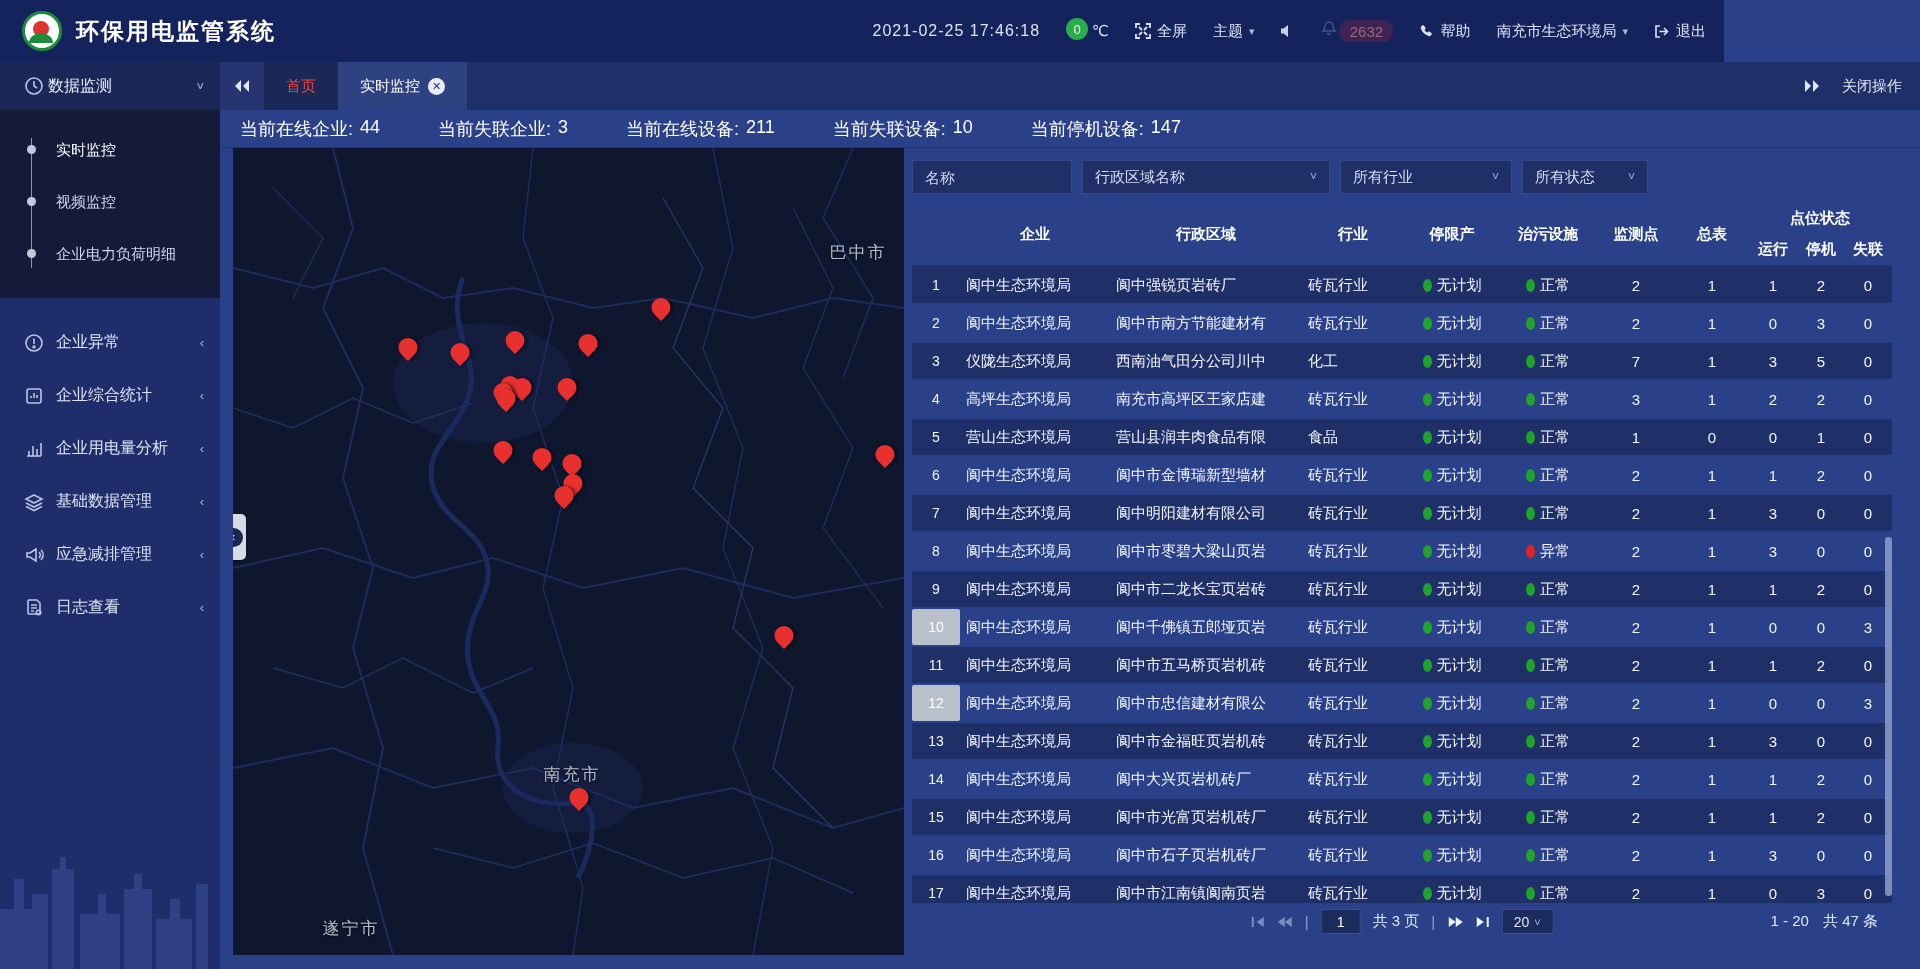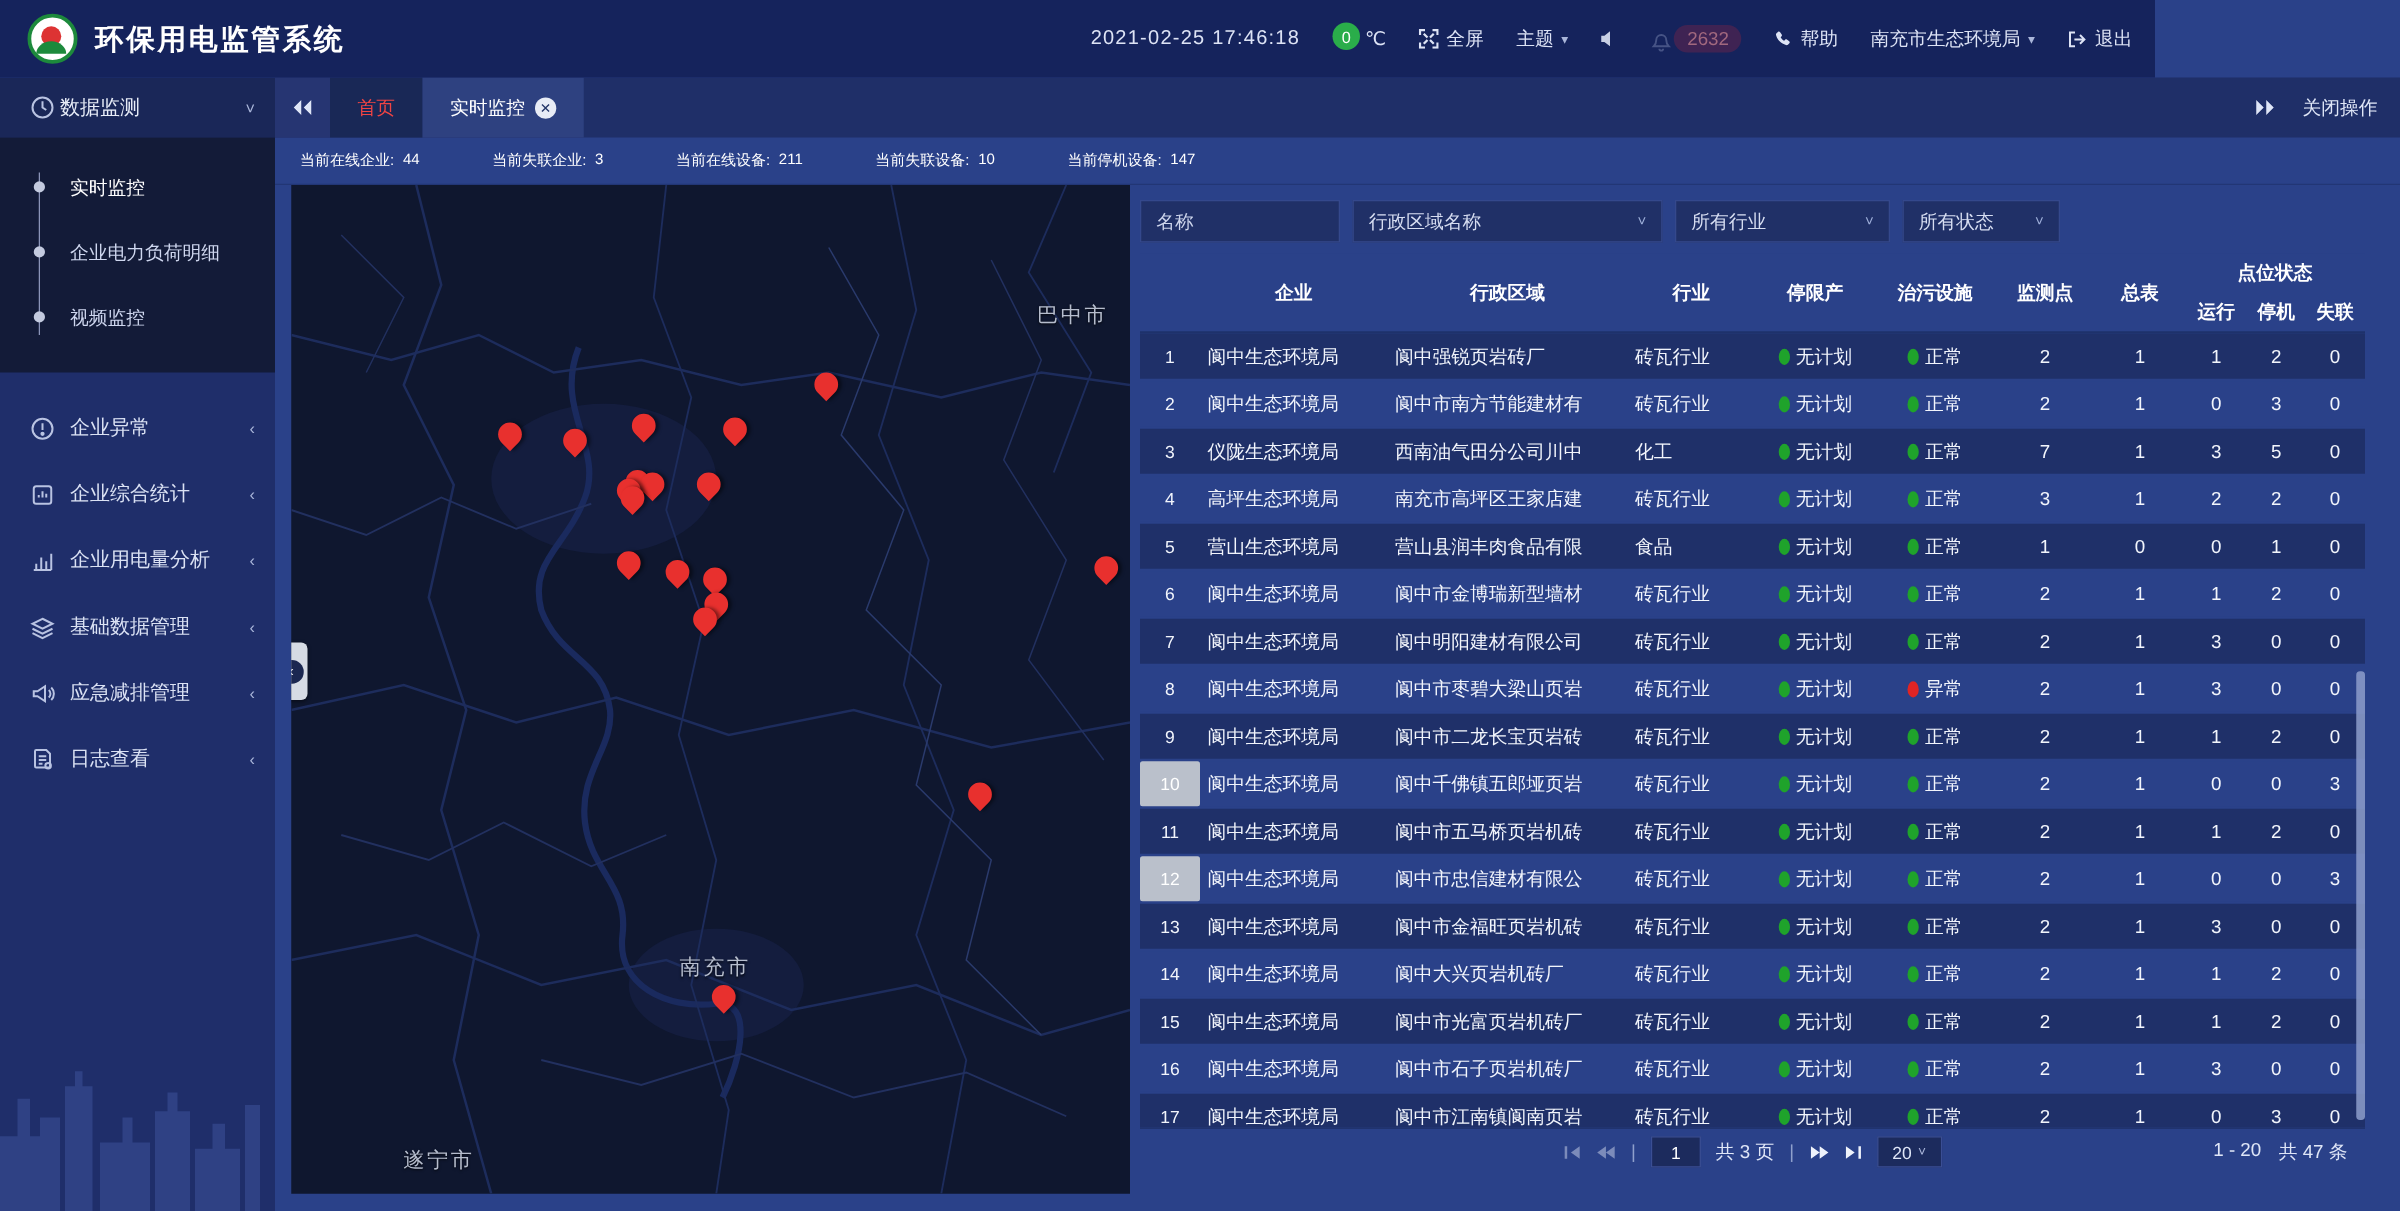--- a/index.html
+++ b/index.html
@@ -19,21 +19,21 @@
     border-radius:50% 50% 0 0/100% 100% 0 0; background:#1d8a3c; }
   .app-title { font-size:23px; font-weight:bold; letter-spacing:2px; }
   .topbar-right { display:flex; align-items:center; gap:26px; font-size:15px; color:#dde3f5; }
   .datetime { font-size:16px; letter-spacing:1px; }
   .temp { display:flex; align-items:flex-start; gap:4px; }
   .temp-badge { width:22px; height:22px; border-radius:50%; background:#2aad4a; color:#fff;
     font-size:13px; display:flex; align-items:center; justify-content:center; margin-top:-4px; }
   .hbtn { display:flex; align-items:center; gap:6px; cursor:pointer; white-space:nowrap; }
   .hbtn svg { display:block; }
   .caret { font-size:11px; color:#aab6da; }
-  .bell-wrap { display:flex; align-items:flex-end; gap:2px; opacity:.95; }
+  .bell-wrap { display:flex; align-items:flex-start; gap:2px; opacity:.95; }
   .bell { opacity:.35; }
   .notif-pill { min-width:54px; height:22px; border-radius:11px; background:rgba(120,35,70,.45);
     color:#a96c80; font-size:15px; display:flex; align-items:center; justify-content:center;
     padding:0 8px; }
 
   
   .sidebar { position:absolute; left:0; top:62px; width:220px; height:907px;
     background:#1f2e6a; z-index:20; overflow:hidden; }
   .menu-group-head { height:48px; display:flex; align-items:center; gap:4px; padding:0 16px 0 24px;
     background:#1a2758; font-size:16px; color:#e8edf8; cursor:pointer; }
@@ -64,21 +64,21 @@
   .tab.inactive { background:#192856; }
   .tab.active { background:#2e4180; color:#fff; }
   .tab-close { width:17px; height:17px; border-radius:50%; background:#e8ecf6; color:#233568;
     font-size:11px; font-weight:bold; display:flex; align-items:center; justify-content:center; }
   .tabbar-right { margin-left:auto; display:flex; align-items:center; gap:22px; padding:0 18px;
     color:#dfe6f7; font-size:15px; }
 
   
   .statsbar { position:absolute; left:220px; top:110px; width:1700px; height:38px;
     background:#2a4189; display:flex; align-items:center; gap:58px; padding-left:20px;
-    font-size:12px; border-bottom:1px solid rgba(20,35,80,.35); }
+    font-size:18px; border-bottom:1px solid rgba(20,35,80,.35); }
   .stat { display:flex; gap:7px; white-space:nowrap; }
 
   
   .workspace { position:absolute; left:220px; top:148px; width:1700px; height:821px; }
 
   
   .map { position:absolute; left:13px; top:0; width:671px; height:807px; background:#0f172f;
     overflow:hidden; }
   .map svg.roads { position:absolute; left:0; top:0; }
   .map-label { position:absolute; transform:translate(-50%,-50%); color:#b6bdcd; font-size:17px;
@@ -211,24 +211,24 @@
       </svg>
     </span>
     <span class="grow">数据监测</span>
     <span class="chev">˅</span>
   </div>
   <div class="submenu">
     <div class="submenu-item active">
       <span>实时监控</span>
     </div>
     <div class="submenu-item">
+      <span>视频监控</span>
+    </div>
+    <div class="submenu-item">
       <span>企业电力负荷明细</span>
-    </div>
-    <div class="submenu-item">
-      <span>视频监控</span>
     </div>
   </div>
   <div style="height:18px"></div>
   <div class="menu-item">
     <span class="micon">
       <svg width="20" height="20" viewBox="0 0 20 20" fill="none" stroke="#b9c3e2" stroke-width="1.6">
         <circle cx="10" cy="10" r="8"></circle>
           <path d="M10 5.5v5.5"></path>
           <circle cx="10" cy="14" r="0.9" fill="#b9c3e2"></circle>
       </svg>

